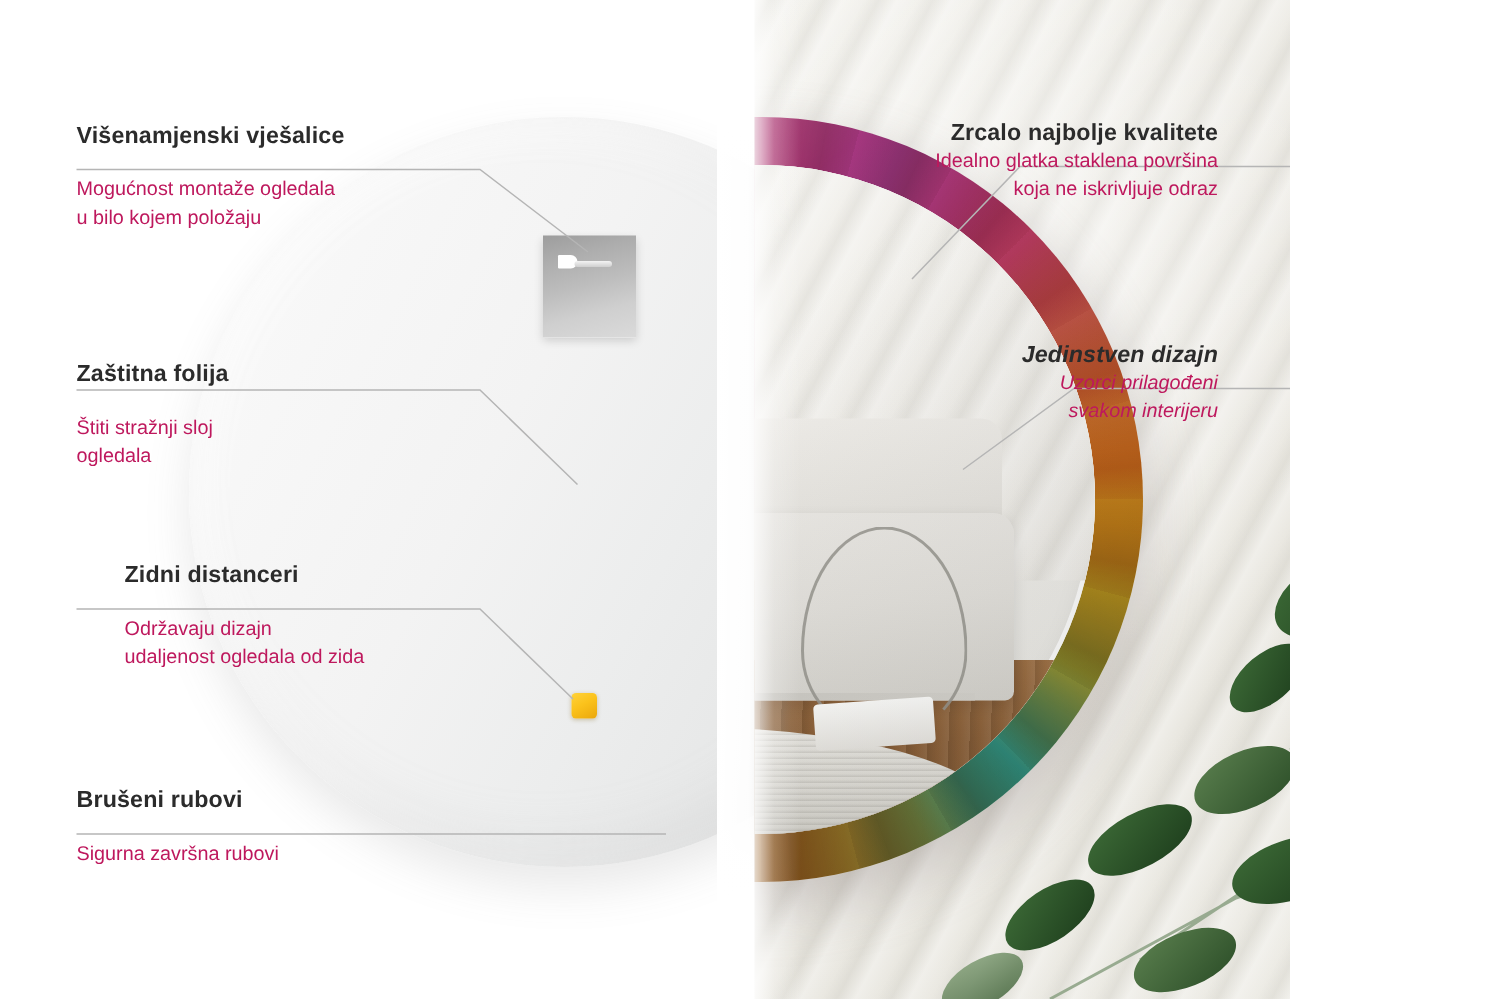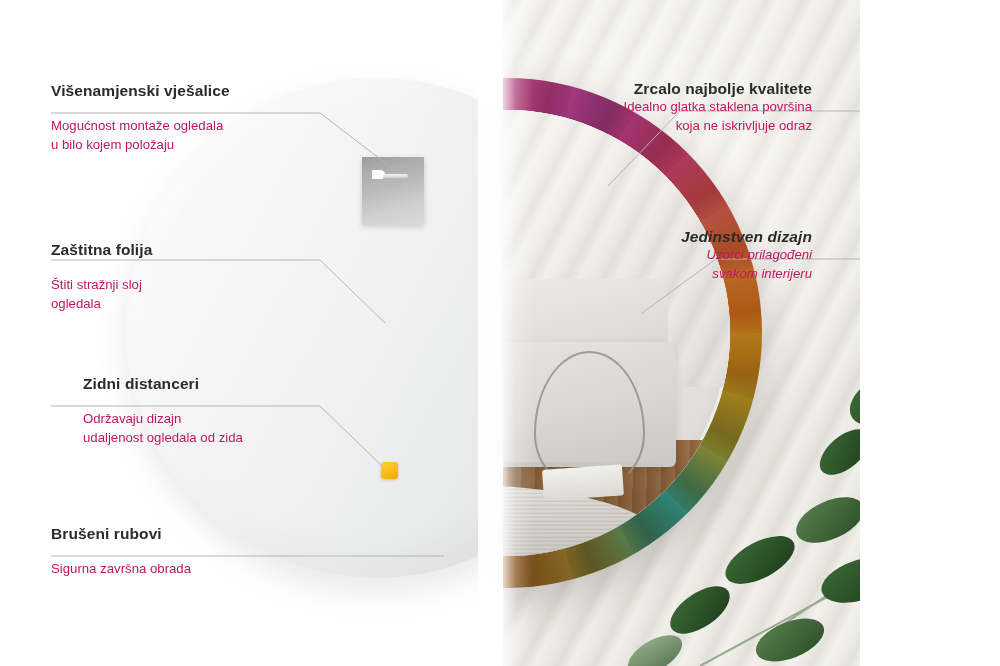--- a/index.html
+++ b/index.html
@@ -438,21 +438,21 @@
   </div>
 
   <div class="callout left c3">
     <div class="c-title">Zidni distanceri</div>
     <div class="c-desc">Održavaju dizajn
 udaljenost ogledala od zida</div>
   </div>
 
   <div class="callout left c4">
     <div class="c-title">Brušeni rubovi</div>
-    <div class="c-desc">Sigurna završna obrada</div>
+    <div class="c-desc">Sigurna završna rubovi</div>
   </div>
 
   <div class="callout right c5">
     <div class="c-title">Zrcalo najbolje kvalitete</div>
     <div class="c-desc">Idealno glatka staklena površina
 koja ne iskrivljuje odraz</div>
   </div>
 
   <div class="callout right c6">
     <div class="c-title">Jedinstven dizajn</div>

